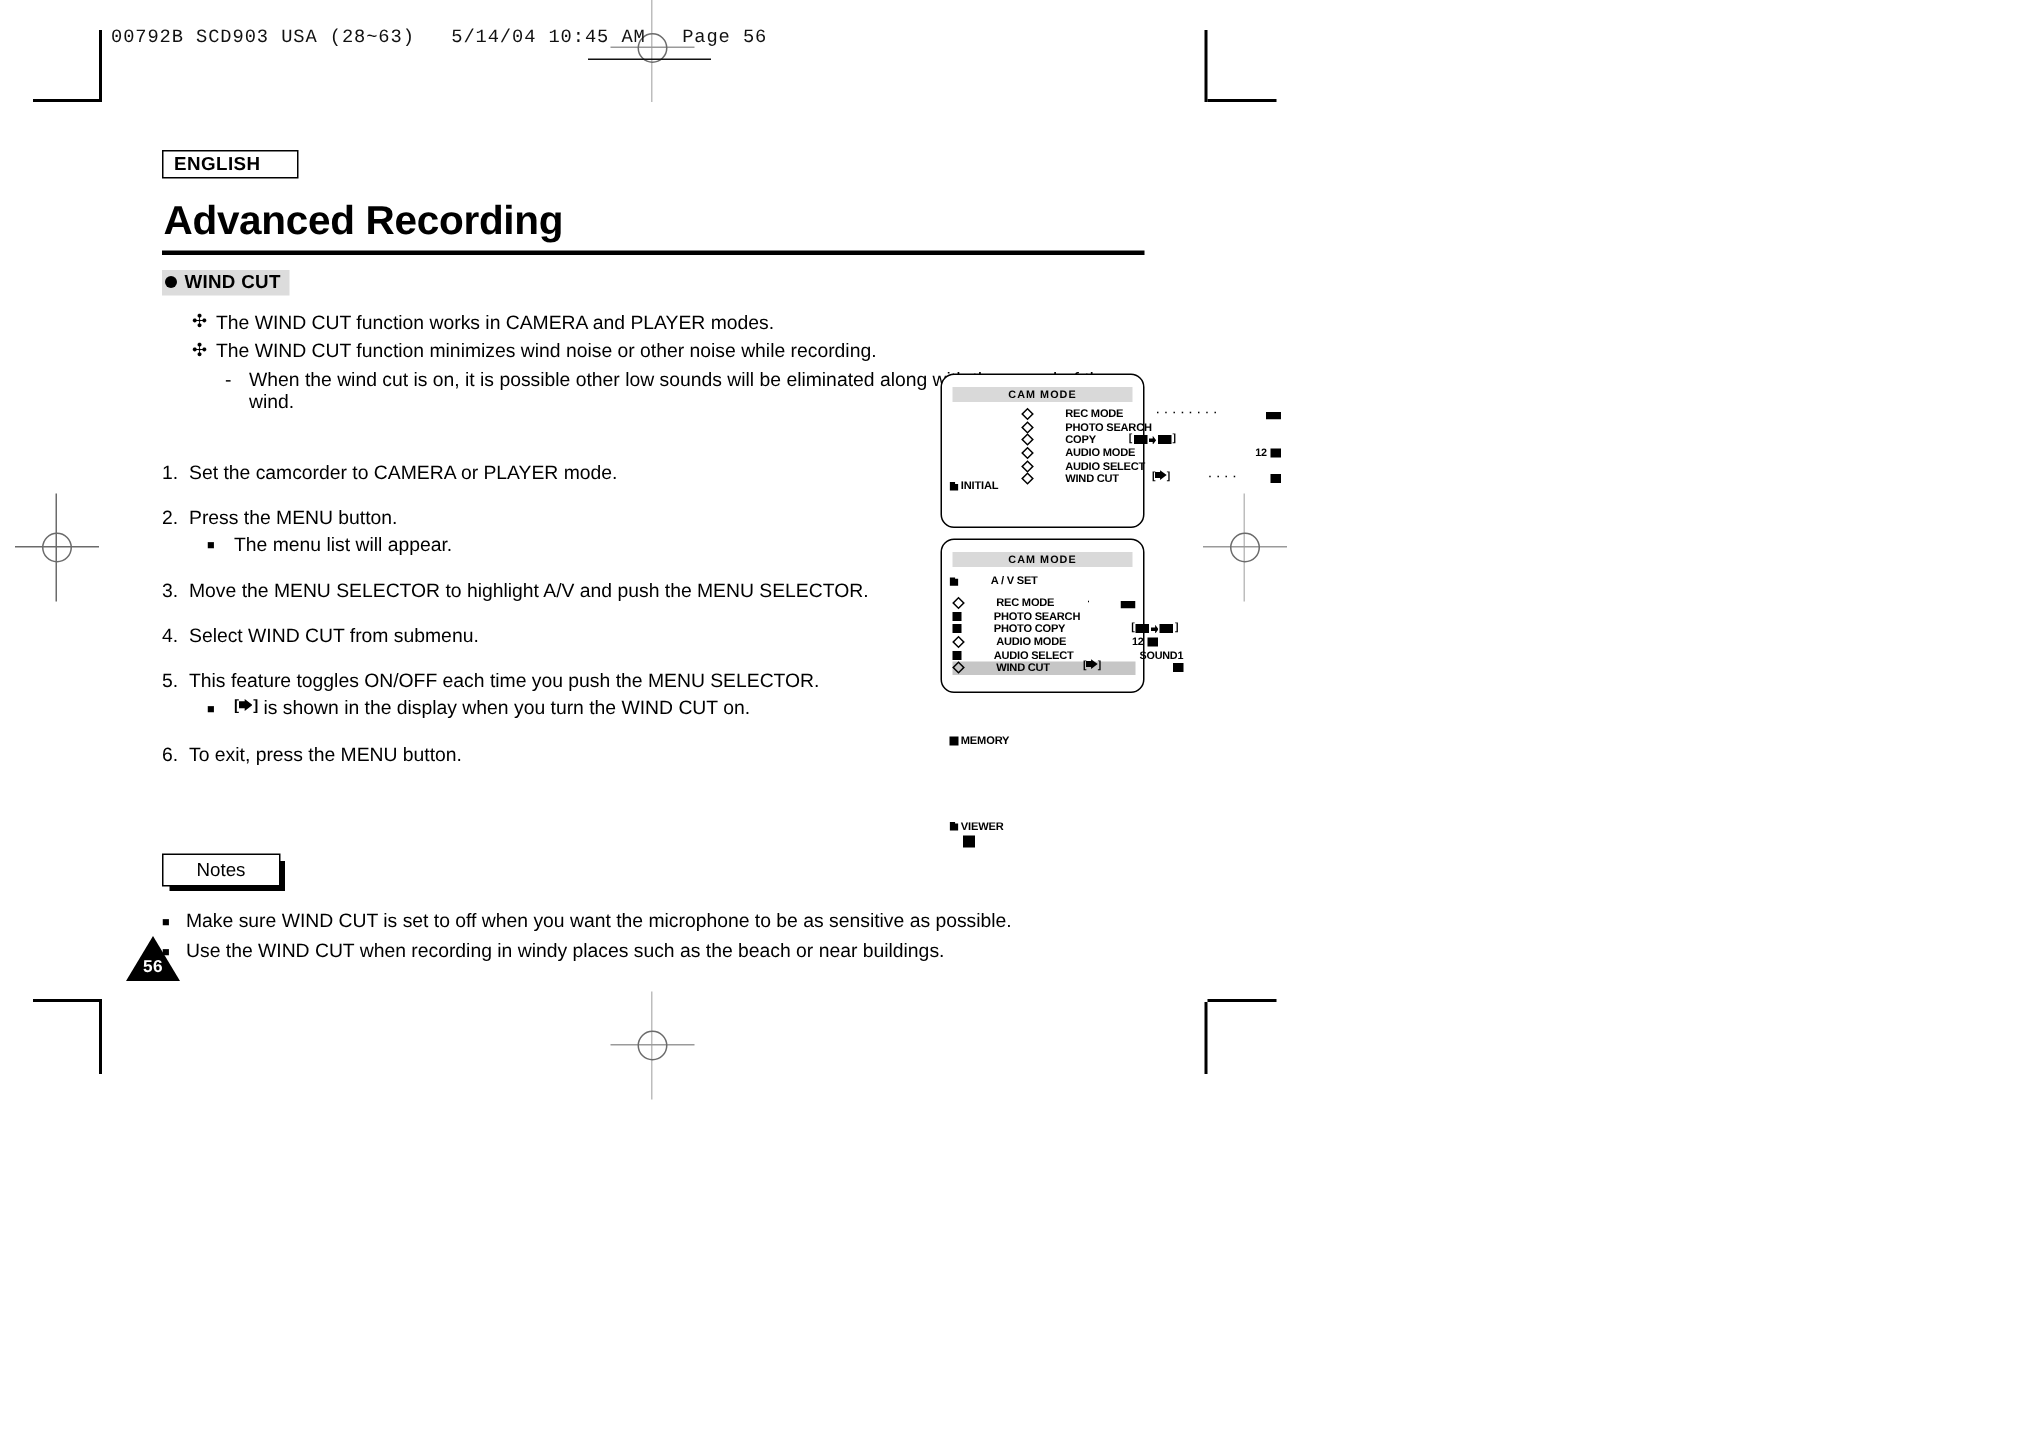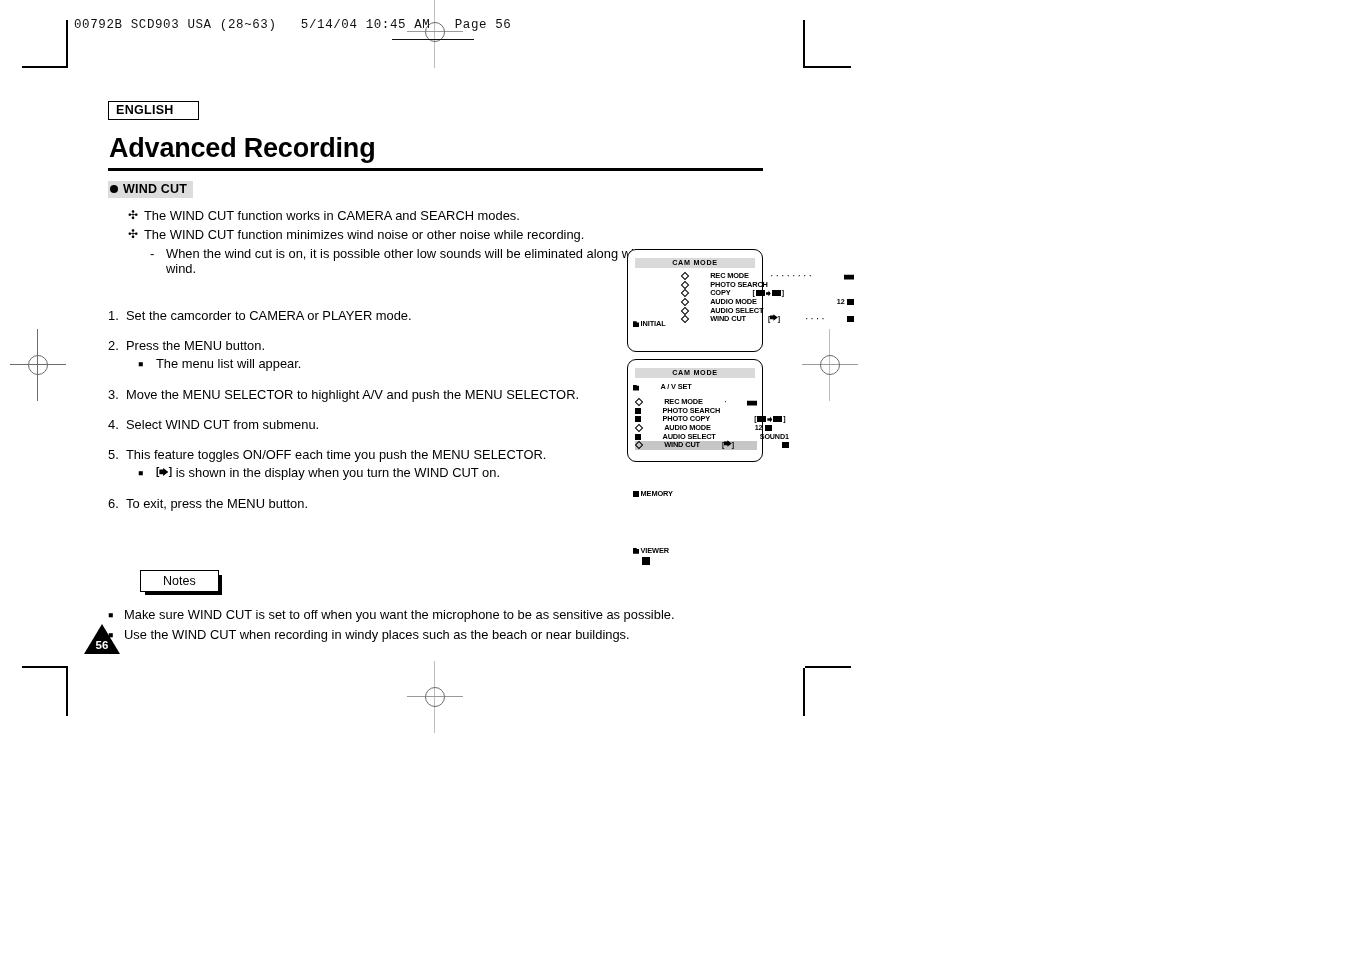--- a/index.html
+++ b/index.html
@@ -209,21 +209,20 @@
   
   .notes-wrap { margin-top: 58px; }
   .notes-badge {
     position: relative;
     display: inline-block;
     border: 1.4px solid #000;
     background: #fff;
     padding: 3px 22px 3px 22px;
     font-size: 12.5px;
     line-height: 14px;
-    margin-left: 32px;
   }
   .notes-badge::after {
     content: "";
     position: absolute;
     left: 4px;
     top: 100%;
     width: 100%;
     height: 4px;
     background: #000;
   }
@@ -465,21 +464,21 @@
     <div class="page-title">Advanced Recording</div>
     <div class="title-rule"></div>
 
     <div class="section-head">
       <span class="dot"></span><span>WIND CUT</span>
     </div>
 
     <div class="intro">
       <div class="intro-line">
         <span class="marker">✣</span>
-        <span>The WIND CUT function works in CAMERA and SEARCH modes.</span>
+        <span>The WIND CUT function works in CAMERA and PLAYER modes.</span>
       </div>
       <div class="intro-line">
         <span class="marker">✣</span>
         <span>The WIND CUT function minimizes wind noise or other noise while recording.</span>
       </div>
       <div class="sub-line">
         <span class="marker">-</span>
         <span>When the wind cut is on, it is possible other low sounds will be eliminated along with the sound of the wind.</span>
       </div>
     </div>

